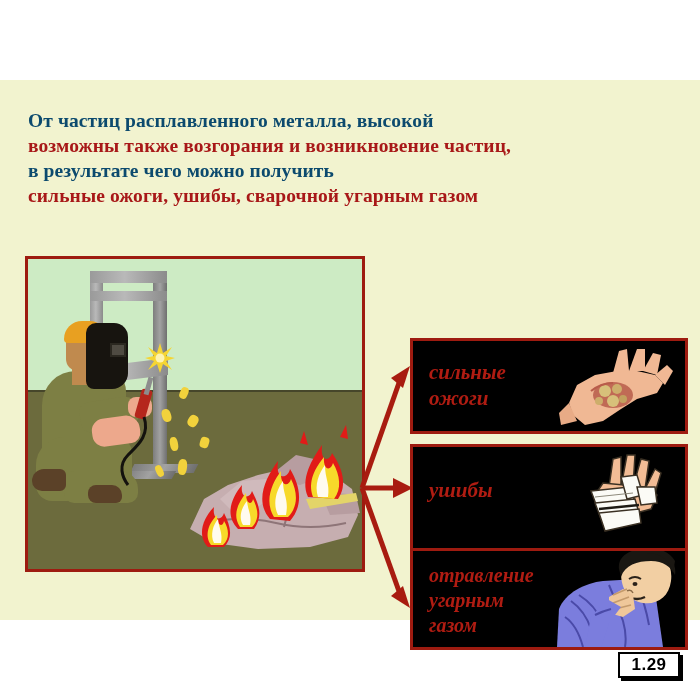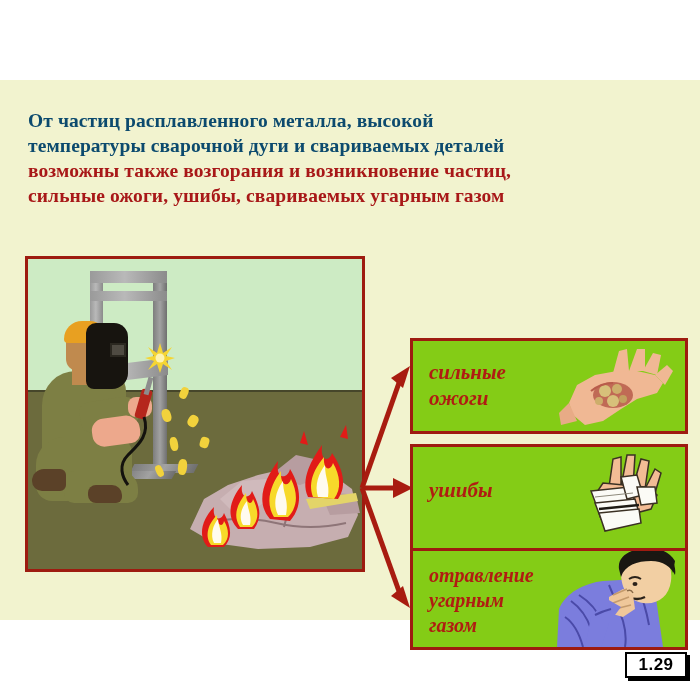--- a/index.html
+++ b/index.html
@@ -105,21 +105,21 @@
     pointer-events: none;
   }
 
   
   .card {
     position: absolute;
     left: 410px;
     width: 278px;
     border: 3px solid #9e1b10;
     box-sizing: border-box;
-    background: #84cc16;
+    background: #000000;
     overflow: hidden;
   }
   #card0 { top: 258px; height: 96px; }
   #card1 { top: 364px; height: 122px; }
   #card2 { top: 468px; height: 102px; }
 
   .card-label {
     position: absolute;
     left: 16px;
     font-family: "Liberation Serif", "DejaVu Serif", serif;
@@ -154,33 +154,32 @@
     box-shadow: 3px 3px 0 #000000;
     box-sizing: border-box;
     font-family: "Liberation Sans", sans-serif;
     font-weight: bold;
     font-size: 17px;
     color: #000000;
     display: flex;
     align-items: center;
     justify-content: center;
     letter-spacing: 0.5px;
-    margin-left: 7px;
   }
 </style>
 </head>
 <body>
 
 <div id="slide">
 
   <div id="headline">
     <div class="hl-line hl-blue">От частиц расплавленного металла, высокой</div>
-    <div class="hl-line hl-blue">температуры сварочной дуги и свариваемых деталей</div>
     <div class="hl-line hl-red">возможны также возгорания и возникновение частиц,</div>
-    <div class="hl-line hl-red">сильные ожоги, ушибы, свариваемых угарным газом</div>
+    <div class="hl-line hl-blue">в результате чего можно получить</div>
+    <div class="hl-line hl-red">сильные ожоги, ушибы, сварочной угарным газом</div>
   </div>
 
   <div id="panel">
     <div id="wall"></div>
     <div id="floorline"></div>
     <div id="floor"></div>
 
     <div class="beam" style="left:62px; top:12px; width:13px; height:182px;"></div>
     <div class="beam beam-dark" style="left:125px; top:12px; width:14px; height:196px;"></div>
     <div class="beam" style="left:62px; top:12px; width:77px; height:12px;"></div>

